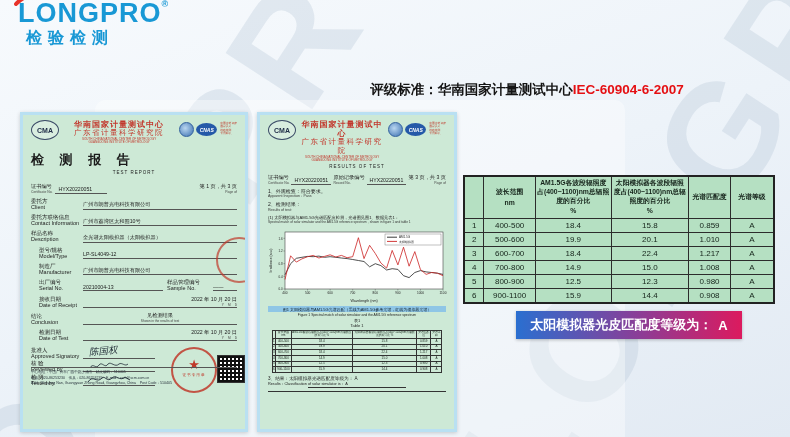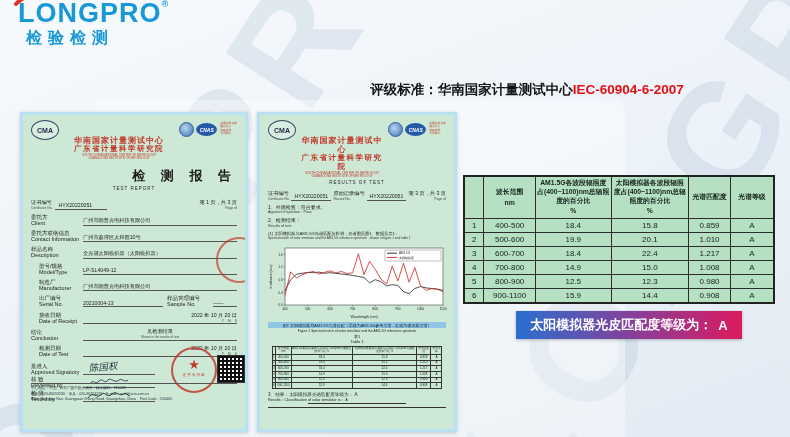--- a/index.html
+++ b/index.html
@@ -34,32 +34,32 @@
     border:3px solid #b9e0f2;box-shadow:0 1px 4px rgba(0,0,0,.18);z-index:1;
     overflow:hidden;box-sizing:border-box;}
   #doc-left{left:20px;width:228px;}
   #doc-right{left:257px;width:200px;}
   .doc-inner{padding:5px 8px;position:relative;font-size:5.5px;}
 
   .org{display:flex;align-items:flex-start;gap:3px;}
   .cma{width:26px;height:18px;border:1.2px solid #3a4a66;border-radius:50%;
     display:flex;align-items:center;justify-content:center;flex:none;background:rgba(255,255,255,.25);}
   .cma span{font-size:7px;font-weight:bold;color:#22304a;}
-  .org-text{flex:1;text-align:center;line-height:1.15;margin-top:16px;}
+  .org-text{flex:1;text-align:center;line-height:1.15;}
   .org-cn1{font-size:8px;font-weight:bold;color:#c2372c;letter-spacing:1px;}
-  .org-cn2{font-size:7.5px;font-weight:bold;color:#c2372c;letter-spacing:1.5px;}
+  .org-cn2{font-size:7.5px;font-weight:normal;color:#c2372c;letter-spacing:1.5px;}
   .org-en{font-size:3px;color:#c2372c;}
   .stamps{display:flex;gap:2px;align-items:center;flex:none;margin-top:2px;}
   .stamp{width:13px;height:13px;border-radius:50%;border:1px solid #33619e;
     background:radial-gradient(circle at 40% 40%,#b9d6f0,#3a6fb0);}
   .cnas{width:21px;height:13px;border-radius:50%;background:#2559a8;color:#fff;
     font-size:5px;font-weight:bold;display:flex;align-items:center;justify-content:center;font-style:italic;}
   .accr{flex:none;font-size:2.8px;color:#c0392b;line-height:1.25;margin-top:2px;}
 
-  .doc-title{text-align:right;font-weight:bold;font-size:13px;letter-spacing:6px;margin-top:6px;color:#1a1a1a;}
+  .doc-title{text-align:left;font-weight:bold;font-size:13px;letter-spacing:6px;margin-top:6px;color:#1a1a1a;}
   .doc-title-en{text-align:center;font-size:4.5px;letter-spacing:1px;color:#222;margin-top:1px;}
 
   .row-split{display:flex;justify-content:space-between;margin-top:8px;align-items:flex-start;}
   .lab .cn{font-size:5.2px;color:#222;}
   .lab .en{font-size:3.4px;color:#444;}
   .val{font-size:5.2px;border-bottom:.6px solid #555;padding:0 3px .5px 3px;min-width:46px;}
   .pageinfo{text-align:right;}
   .pageinfo .cn{font-size:5.2px;}
   .pageinfo .en{font-size:3.4px;color:#444;}
 

